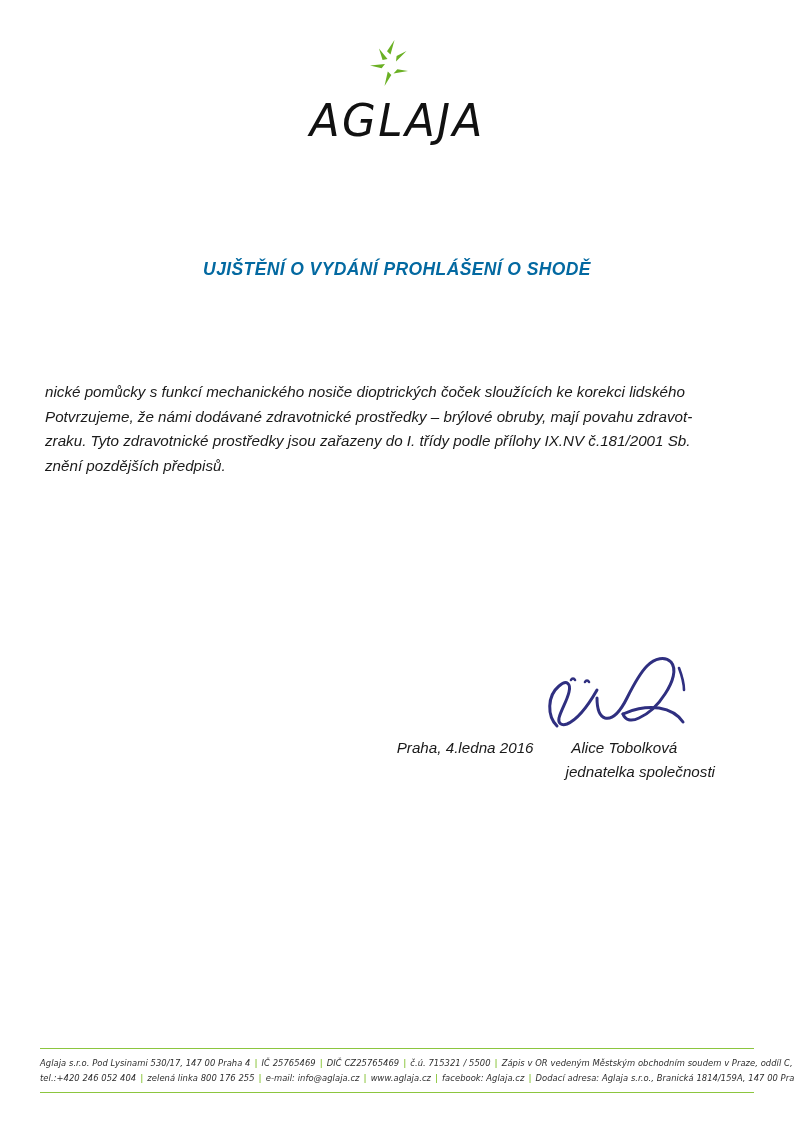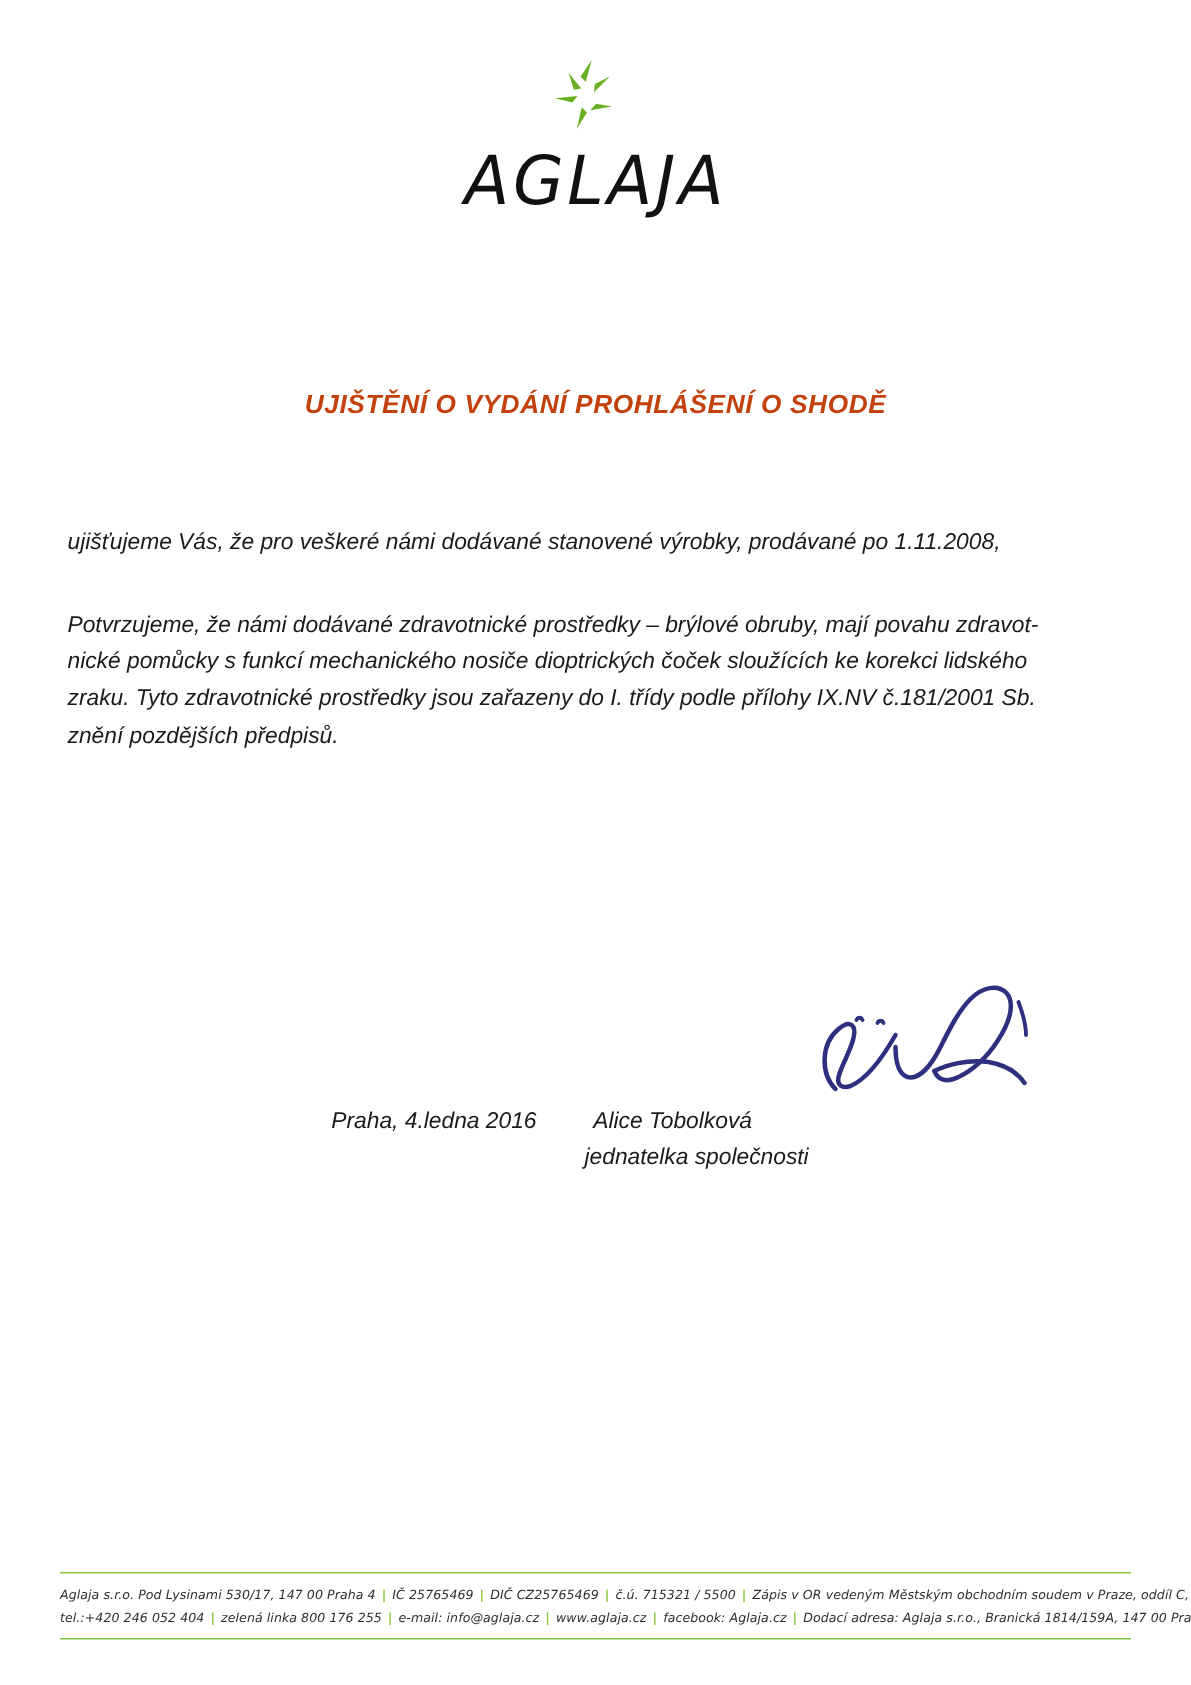--- a/index.html
+++ b/index.html
@@ -50,21 +50,21 @@
   
   .doc-title {
     position: absolute;
     left: 0;
     right: 0;
     top: 247px;
     text-align: center;
     font-size: 17.5px;
     font-weight: bold;
     letter-spacing: 0.4px;
-    color: #c2410c;
+    color: #0369a1;
   }
 
   
   .body-area {
     position: absolute;
     left: 45px;
     top: 338px;
     width: 702px;
   }
   .salutation {
@@ -87,21 +87,21 @@
     top: 634px;
     width: 180px;
     height: 88px;
   }
   .sign-row {
     position: absolute;
     left: 45px;
     top: 724px;
     width: 702px;
     display: flex;
-    justify-content: center;
+    justify-content: flex-end;
     align-items: flex-start;
   }
   .place-date {
     font-size: 15.2px;
     line-height: 1.55;
   }
   .signer {
     text-align: center;
     font-size: 15.2px;
     line-height: 1.55;
@@ -156,26 +156,25 @@
     </svg>
     <div class="logo-word">AGLAJA</div>
   </div>
 
   <div class="doc-title">UJIŠTĚNÍ O VYDÁNÍ PROHLÁŠENÍ O SHODĚ</div>
 
   <div class="body-area">
 
 
     <p class="para">
-      <span class="ln">ujišťujeme Vás, že pro veškeré námi dodávané stanovené výrobky, prodávané po 1.11.2008,</span>
     </p>
 
     <p class="para">
+      <span class="ln">nické pomůcky s funkcí mechanického nosiče dioptrických čoček sloužících ke korekci lidského</span>
       <span class="ln">Potvrzujeme, že námi dodávané zdravotnické prostředky – brýlové obruby, mají povahu zdravot-</span>
-      <span class="ln">nické pomůcky s funkcí mechanického nosiče dioptrických čoček sloužících ke korekci lidského</span>
       <span class="ln">zraku. Tyto zdravotnické prostředky jsou zařazeny do I. třídy podle přílohy IX.NV č.181/2001 Sb.</span>
       <span class="ln">znění pozdějších předpisů.</span>
     </p>
   </div>
 
   <svg class="sig-graphic" viewBox="0 0 180 88">
     <g fill="none" stroke="#2f2f80" stroke-linecap="round" stroke-linejoin="round">
       <path d="M30 80 C20 70, 20 50, 32 40 C40 33, 44 38, 42 46 C40 55, 34 64, 32 72 C31 77, 34 80, 40 78 C52 73, 62 58, 70 44" stroke-width="3"></path>
       <path d="M44 34 C45 32, 47 32, 48 34" stroke-width="2.6"></path>
       <path d="M58 36 C59 34, 61 34, 62 36" stroke-width="2.6"></path>

